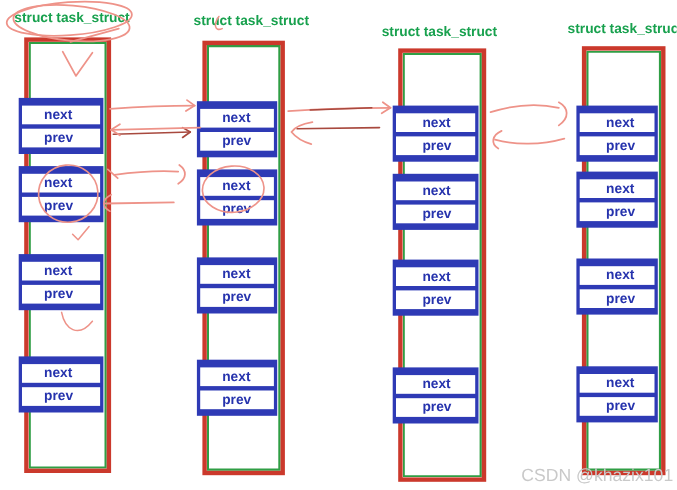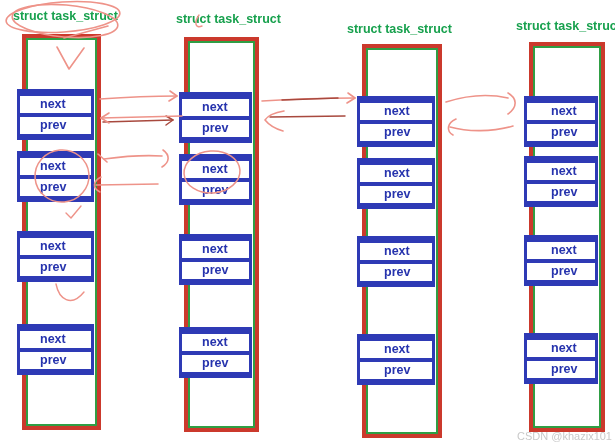--- a/index.html
+++ b/index.html
@@ -50,21 +50,21 @@
   .c4 .p1{top:50px}.c4 .p2{top:110px}.c4 .p3{top:189px}.c4 .p4{top:287px}
   .c3 .cell,.c4 .cell{padding-left:24px;}
   #annotations{
     position:absolute;left:0;top:0;width:615px;height:445px;
     pointer-events:none;
   }
   .watermark{
     position:absolute;
     right:3px;bottom:3px;
     color:#c9c9c9;
-    font-size:11px;
+    font-size:16px;
     font-family:"Liberation Sans", sans-serif;
   }
 </style>
 </head>
 <body>
 
 <div class="node-label" style="left:13px;top:9px">struct task_struct</div>
 <div class="node-box c1" style="left:22px;top:34px;width:79px;height:396px">
   <div class="pair p1">
     <div class="cell">next</div>

